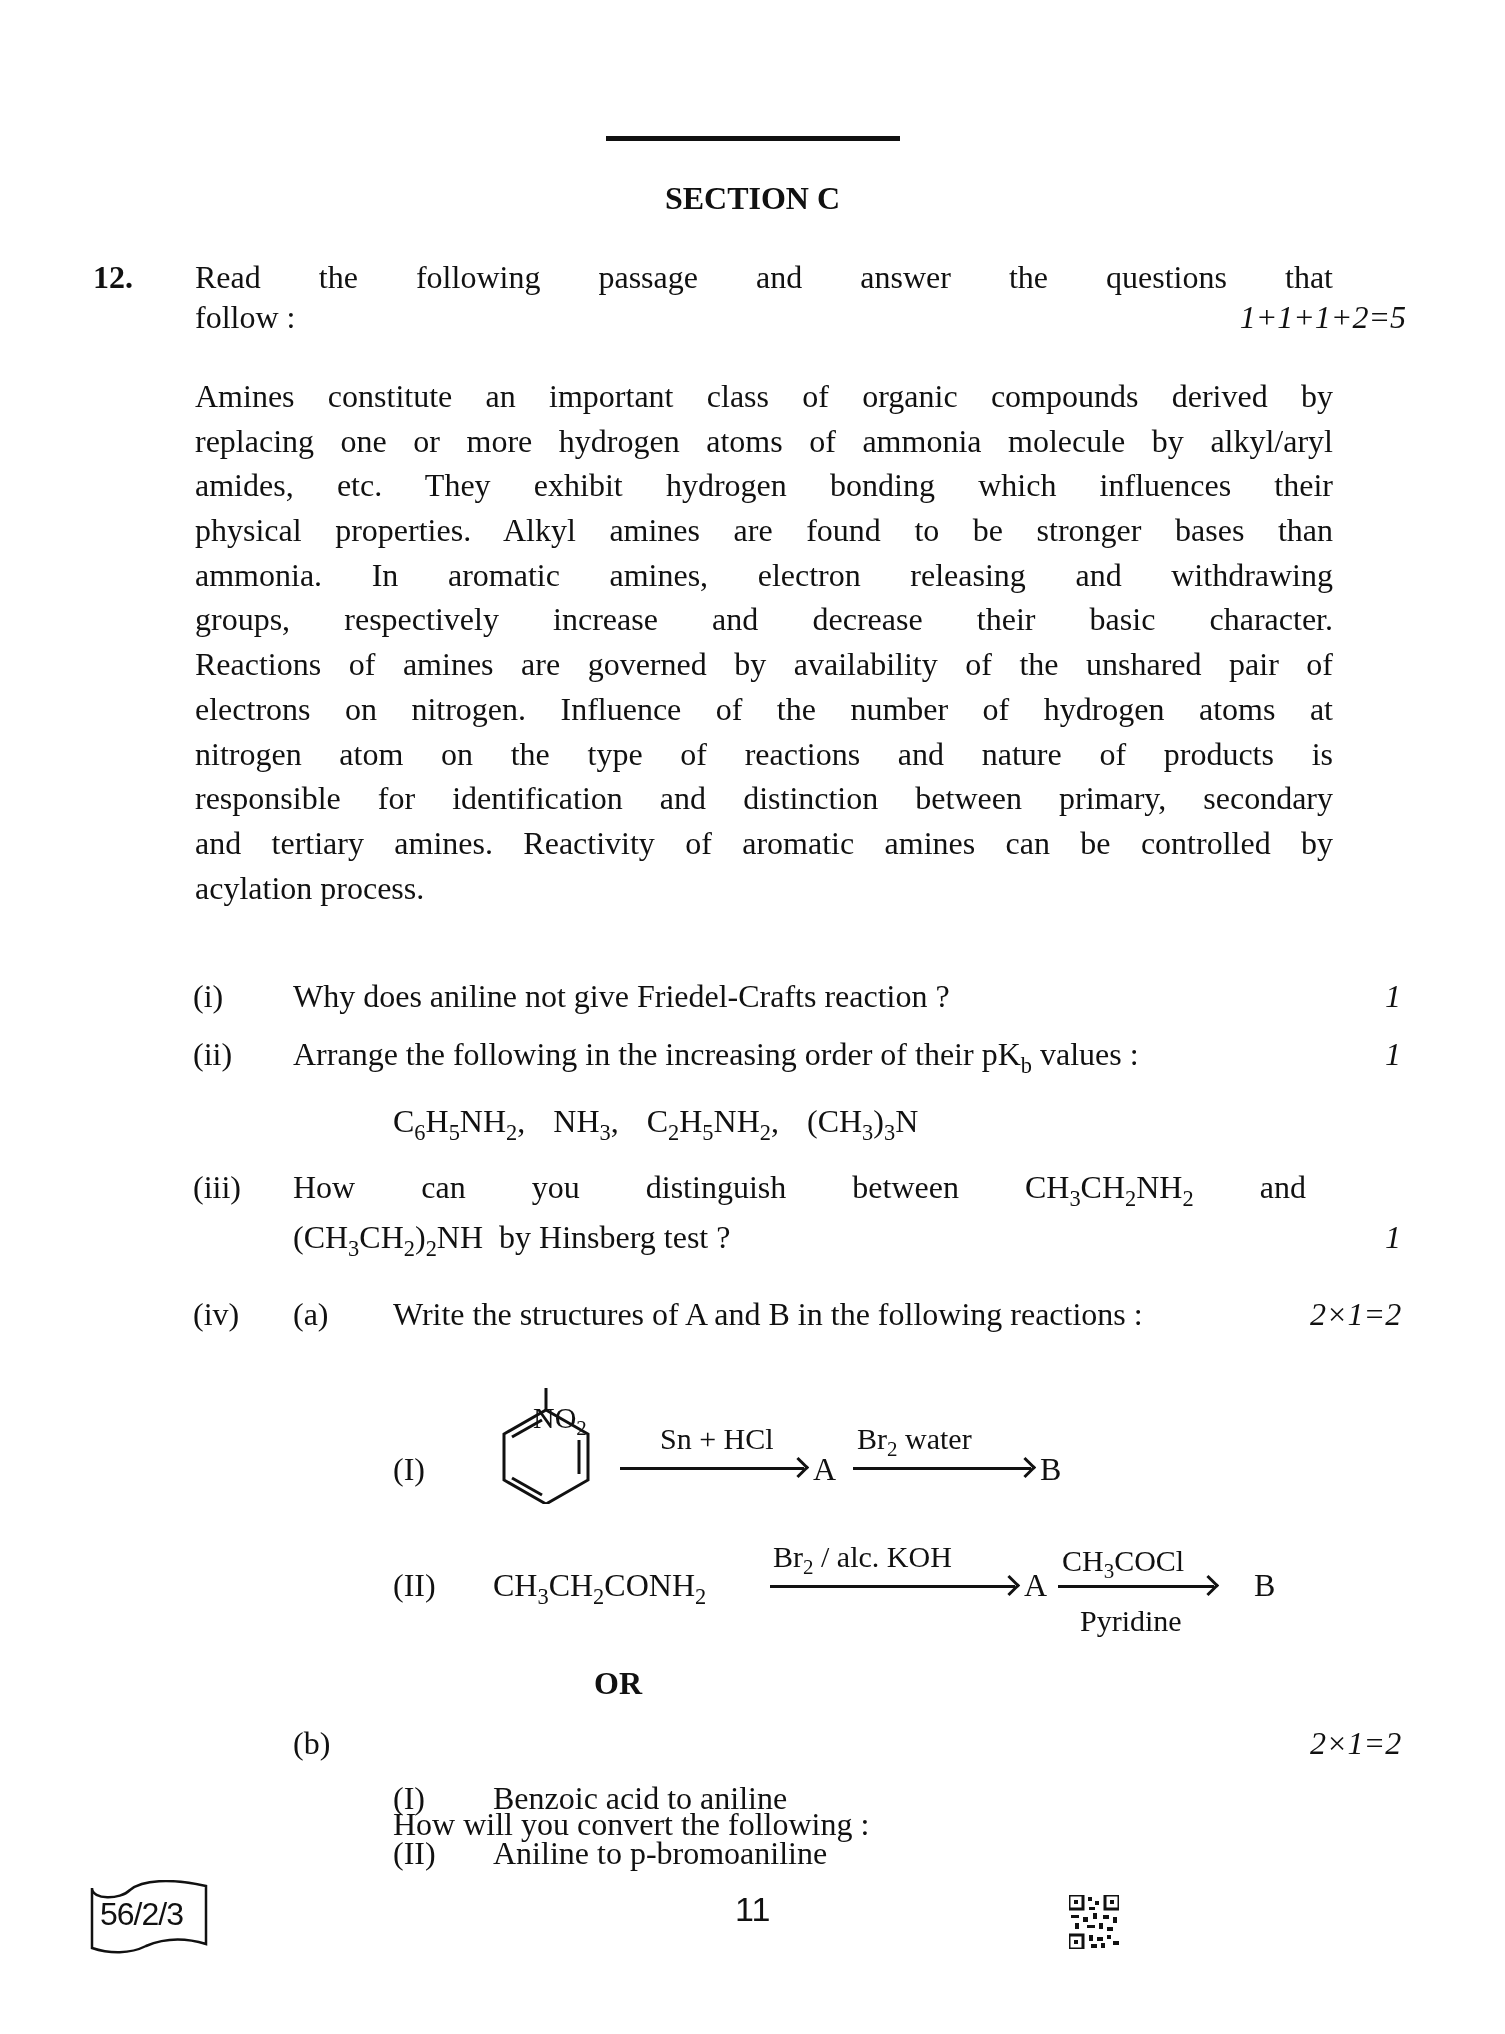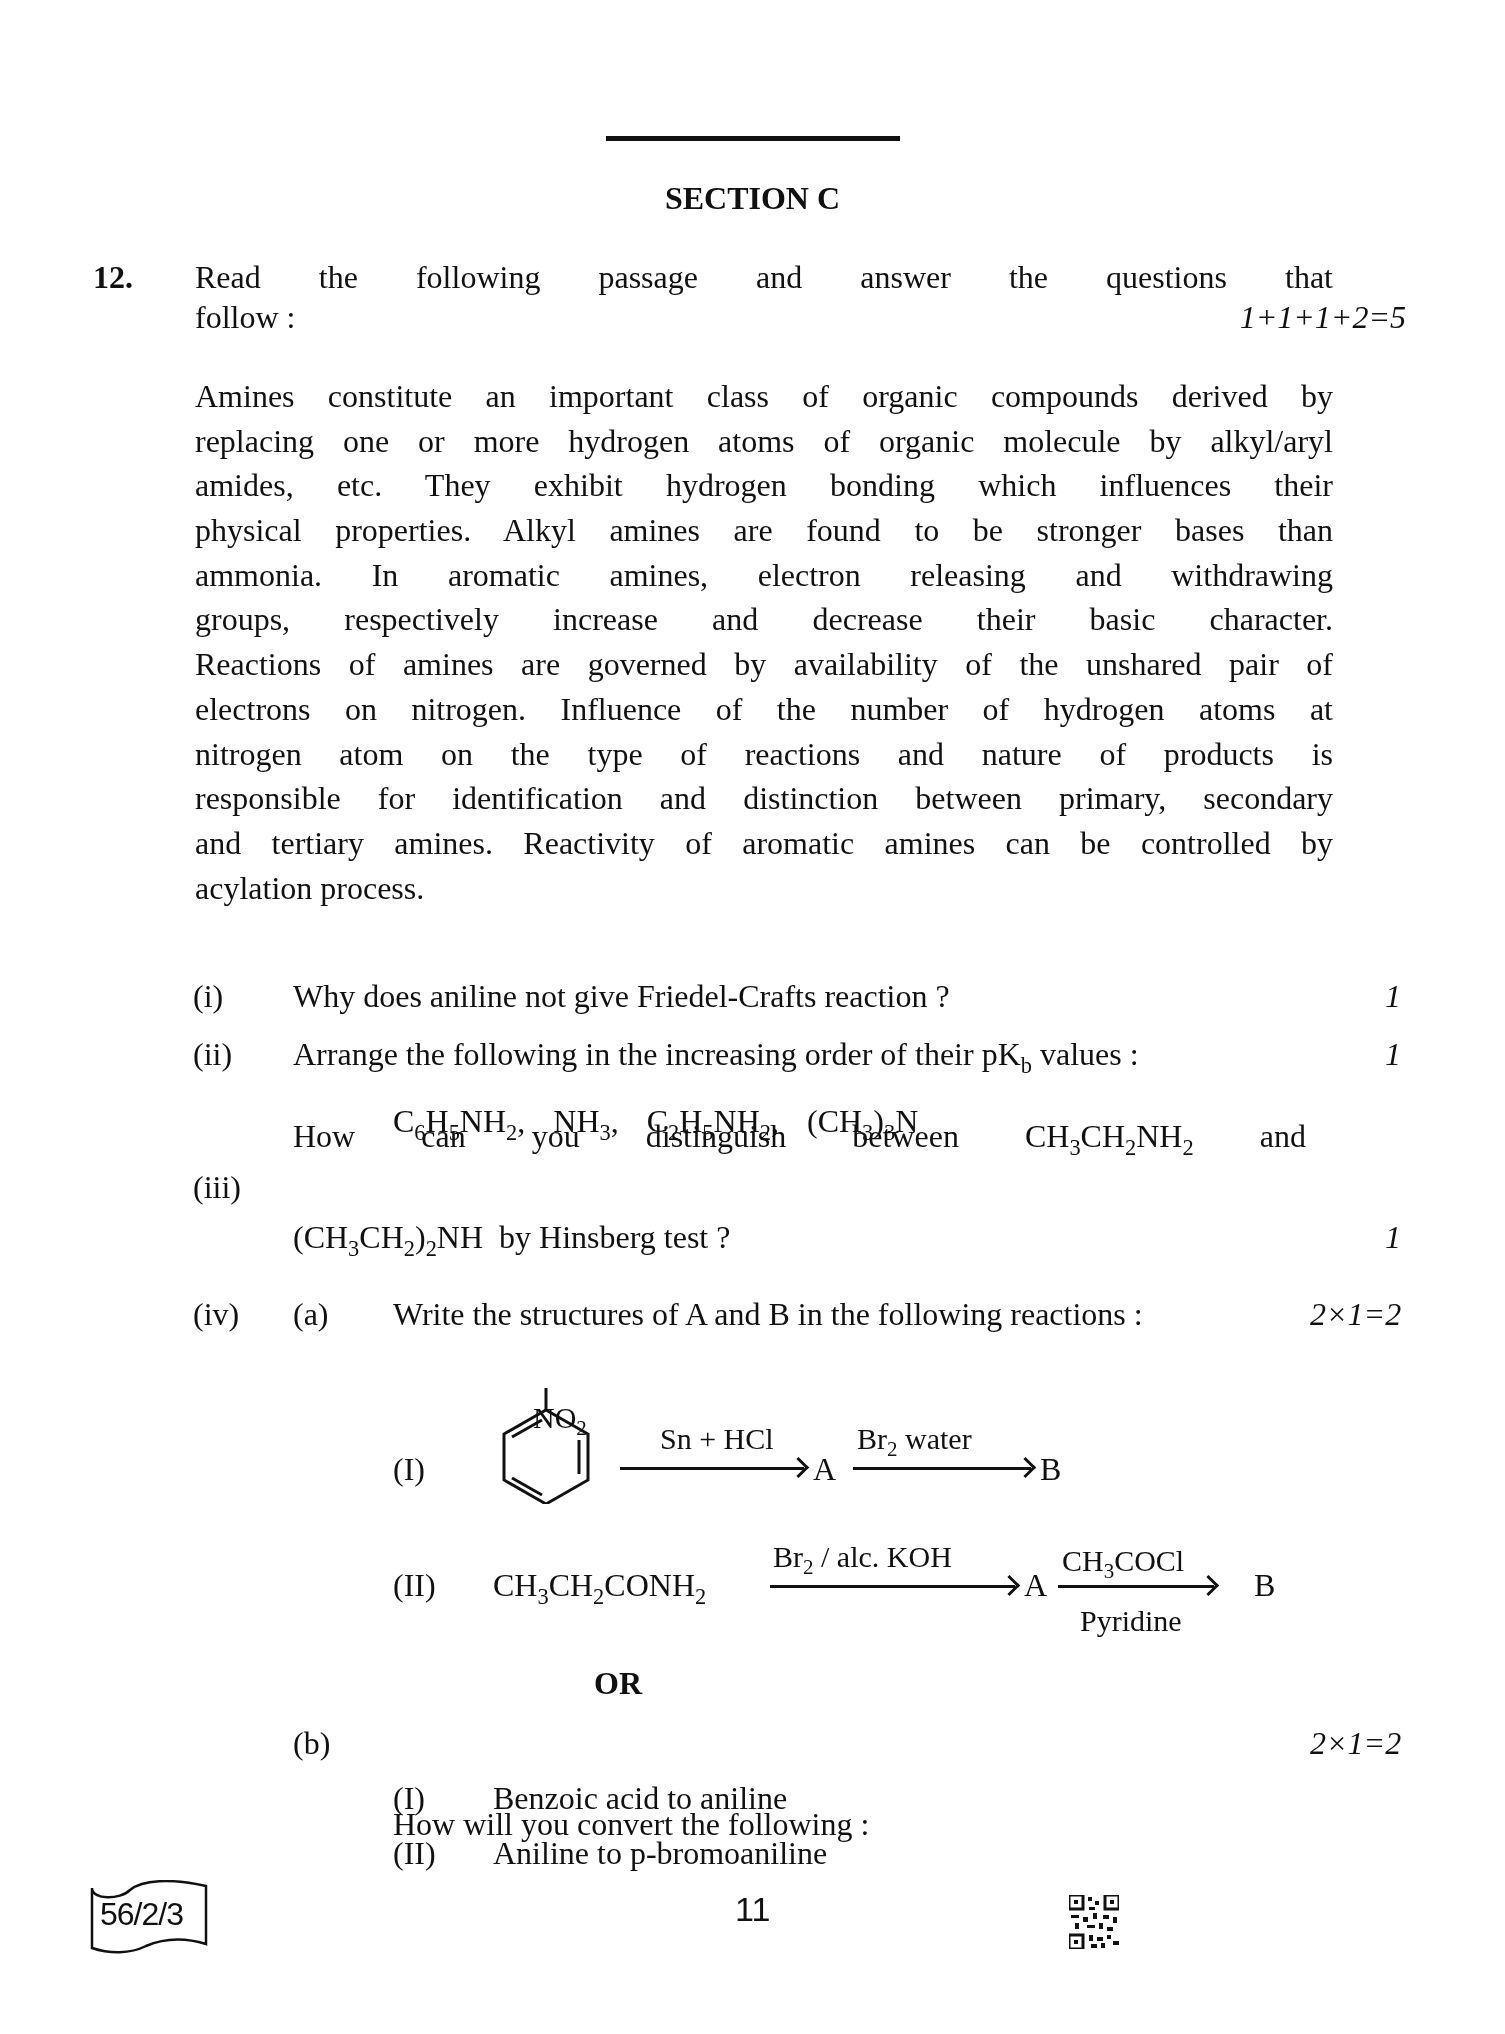--- a/index.html
+++ b/index.html
@@ -41,21 +41,21 @@
   <span>answer</span>
   <span>the</span>
   <span>questions</span>
   <span>that</span>
 </div>
 <div class="abs txt" style="left:195px; top:297px;">follow :</div>
 <div class="abs txt marks right" style="right:99px; top:297px;margin-left:12px;">1+1+1+2=5</div>
 
 <div class="passage">
   <span class="line">Amines constitute an important class of organic compounds derived by</span>
-  <span class="line">replacing one or more hydrogen atoms of organic molecule by alkyl/aryl</span>
+  <span class="line">replacing one or more hydrogen atoms of ammonia molecule by alkyl/aryl</span>
   <span class="line">amides, etc. They exhibit hydrogen bonding which influences their</span>
   <span class="line">physical properties. Alkyl amines are found to be stronger bases than</span>
   <span class="line">ammonia. In aromatic amines, electron releasing and withdrawing</span>
   <span class="line">groups, respectively increase and decrease their basic character.</span>
   <span class="line">Reactions of amines are governed by availability of the unshared pair of</span>
   <span class="line">electrons on nitrogen. Influence of the number of hydrogen atoms at</span>
   <span class="line">nitrogen atom on the type of reactions and nature of products is</span>
   <span class="line">responsible for identification and distinction between primary, secondary</span>
   <span class="line">and tertiary amines. Reactivity of aromatic amines can be controlled by</span>
   <span class="line last">acylation process.</span>
@@ -64,21 +64,21 @@
 <div class="abs txt" style="left:193px; top:976px;">(i)</div>
 <div class="abs txt" style="left:293px; top:976px;">Why does aniline not give Friedel-Crafts reaction ?</div>
 <div class="abs txt marks" style="left:1385px; top:976px;">1</div>
 
 <div class="abs txt" style="left:193px; top:1034px;">(ii)</div>
 <div class="abs txt" style="left:293px; top:1034px;"><span>Arrange the following in the increasing order of their pK</span><sub>b</sub><span> values :</span></div>
 <div class="abs txt marks" style="left:1385px; top:1034px;">1</div>
 <div class="abs txt" style="left:393px; top:1101px; word-spacing:6px;">C<sub>6</sub>H<sub>5</sub>NH<sub>2</sub>,&nbsp; NH<sub>3</sub>,&nbsp; C<sub>2</sub>H<sub>5</sub>NH<sub>2</sub>,&nbsp; (CH<sub>3</sub>)<sub>3</sub>N</div>
 
 <div class="abs txt" style="left:193px; top:1167px;">(iii)</div>
-<div class="abs txt" style="left:293px; top:1116px; width:1013px; display:flex; justify-content:space-between;gap:44px;">
+<div class="abs txt" style="left:293px; top:1167px; width:1013px; display:flex; justify-content:space-between;gap:44px;">
   <span>How</span>
   <span>can</span>
   <span>you</span>
   <span>distinguish</span>
   <span>between</span>
   <span>CH<sub>3</sub>CH<sub>2</sub>NH<sub>2</sub></span>
   <span>and</span>
 </div>
 <div class="abs txt" style="left:293px; top:1217px;">(CH<sub>3</sub>CH<sub>2</sub>)<sub>2</sub>NH&nbsp; by Hinsberg test ?</div>
 <div class="abs txt marks" style="left:1385px; top:1217px;">1</div>

